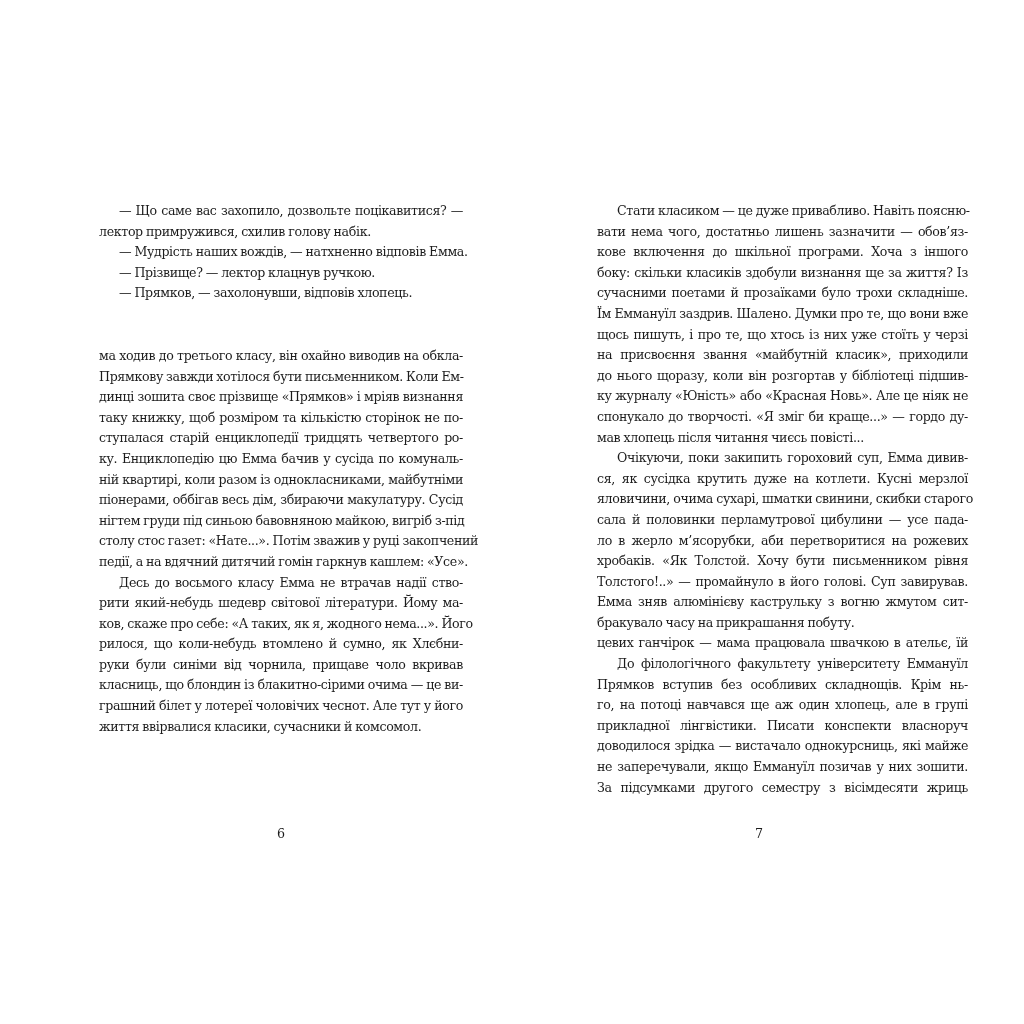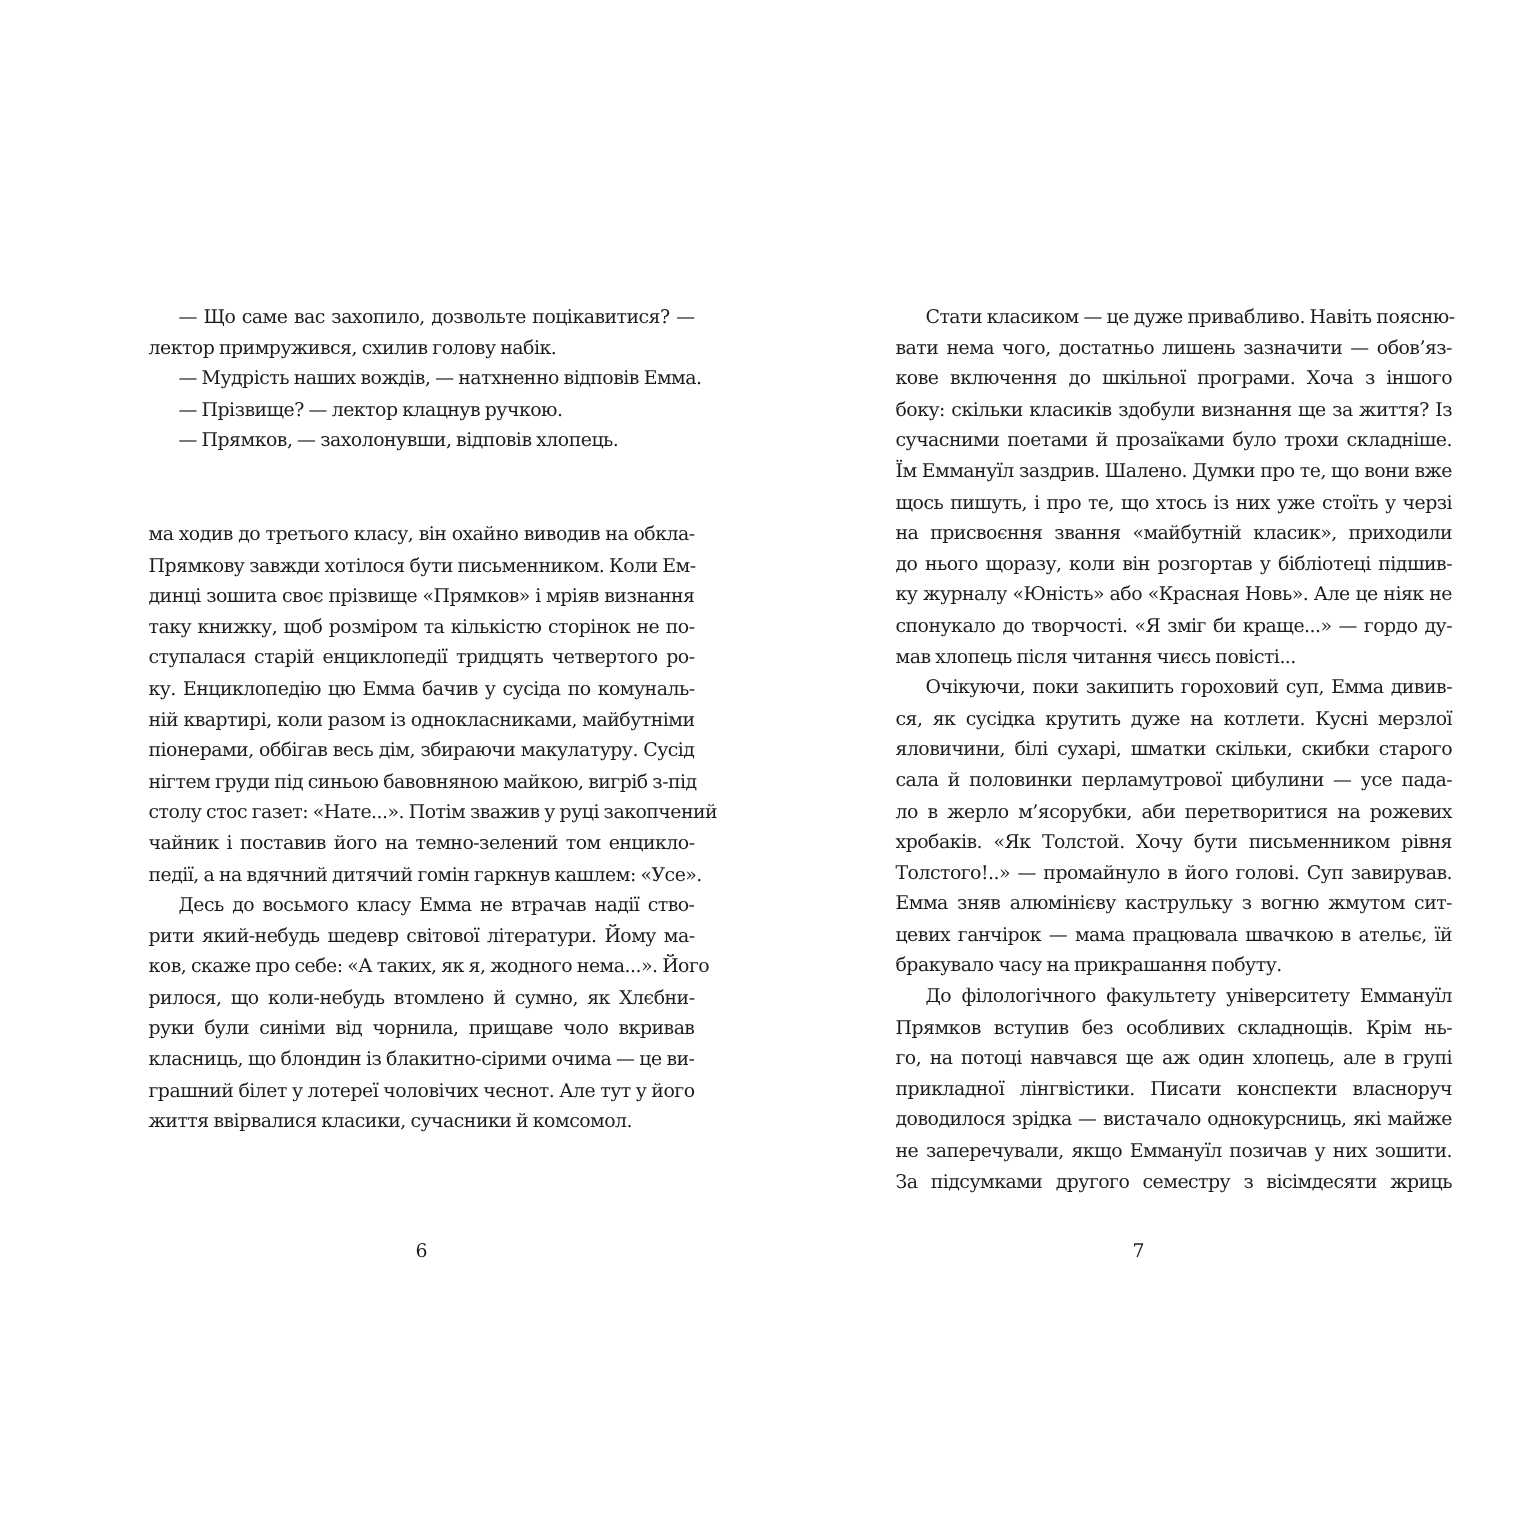--- a/index.html
+++ b/index.html
@@ -36,21 +36,20 @@
     <span class="line">ма ходив до третього класу, він охайно виводив на обкла-</span>
     <span class="line">Прямкову завжди хотілося бути письменником. Коли Ем-</span>
     <span class="line">динці зошита своє прізвище «Прямков» і мріяв визнання</span>
     <span class="line">таку книжку, щоб розміром та кількістю сторінок не по-</span>
     <span class="line">ступалася старій енциклопедії тридцять четвертого ро-</span>
     <span class="line">ку. Енциклопедію цю Емма бачив у сусіда по комуналь-</span>
     <span class="line">ній квартирі, коли разом із однокласниками, майбутніми</span>
     <span class="line">піонерами, оббігав весь дім, збираючи макулатуру. Сусід</span>
     <span class="line">нігтем груди під синьою бавовняною майкою, вигріб з-під</span>
     <span class="line">столу стос газет: «Нате...». Потім зважив у руці закопчений</span>
-    <span class="line">чайник і поставив його на темно-зелений том енцикло-</span>
     <span class="line">педії, а на вдячний дитячий гомін гаркнув кашлем: «Усе».</span>
     <span class="line indent">Десь до восьмого класу Емма не втрачав надії ство-</span>
     <span class="line">рити який-небудь шедевр світової літератури. Йому ма-</span>
     <span class="line">ков, скаже про себе: «А таких, як я, жодного нема...». Його</span>
     <span class="line">рилося, що коли-небудь втомлено й сумно, як Хлєбни-</span>
     <span class="line">руки були синіми від чорнила, прищаве чоло вкривав</span>
     <span class="line">класниць, що блондин із блакитно-сірими очима — це ви-</span>
     <span class="line">грашний білет у лотереї чоловічих чеснот. Але тут у його</span>
     <span class="line last">життя ввірвалися класики, сучасники й комсомол.</span>
   </div>
@@ -66,28 +65,28 @@
     <span class="line">сучасними поетами й прозаїками було трохи складніше.</span>
     <span class="line">Їм Еммануїл заздрив. Шалено. Думки про те, що вони вже</span>
     <span class="line">щось пишуть, і про те, що хтось із них уже стоїть у черзі</span>
     <span class="line">на присвоєння звання «майбутній класик», приходили</span>
     <span class="line">до нього щоразу, коли він розгортав у бібліотеці підшив-</span>
     <span class="line">ку журналу «Юність» або «Красная Новь». Але це ніяк не</span>
     <span class="line">спонукало до творчості. «Я зміг би краще...» — гордо ду-</span>
     <span class="line last">мав хлопець після читання чиєсь повісті...</span>
     <span class="line indent">Очікуючи, поки закипить гороховий суп, Емма дивив-</span>
     <span class="line">ся, як сусідка крутить дуже на котлети. Кусні мерзлої</span>
-    <span class="line">яловичини, білі сухарі, шматки скільки, скибки старого</span>
+    <span class="line">яловичини, очима сухарі, шматки свинини, скибки старого</span>
     <span class="line">сала й половинки перламутрової цибулини — усе пада-</span>
     <span class="line">ло в жерло м’ясорубки, аби перетворитися на рожевих</span>
     <span class="line">хробаків. «Як Толстой. Хочу бути письменником рівня</span>
     <span class="line">Толстого!..» — промайнуло в його голові. Суп завирував.</span>
     <span class="line">Емма зняв алюмінієву каструльку з вогню жмутом сит-</span>
+    <span class="line last">бракувало часу на прикрашання побуту.</span>
     <span class="line">цевих ганчірок — мама працювала швачкою в ательє, їй</span>
-    <span class="line last">бракувало часу на прикрашання побуту.</span>
     <span class="line indent">До філологічного факультету університету Еммануїл</span>
     <span class="line">Прямков вступив без особливих складнощів. Крім нь-</span>
     <span class="line">го, на потоці навчався ще аж один хлопець, але в групі</span>
     <span class="line">прикладної лінгвістики. Писати конспекти власноруч</span>
     <span class="line">доводилося зрідка — вистачало однокурсниць, які майже</span>
     <span class="line">не заперечували, якщо Еммануїл позичав у них зошити.</span>
     <span class="line">За підсумками другого семестру з вісімдесяти жриць</span>
   </div>
   <div class="pagenum right-num">7</div>
 </div>

